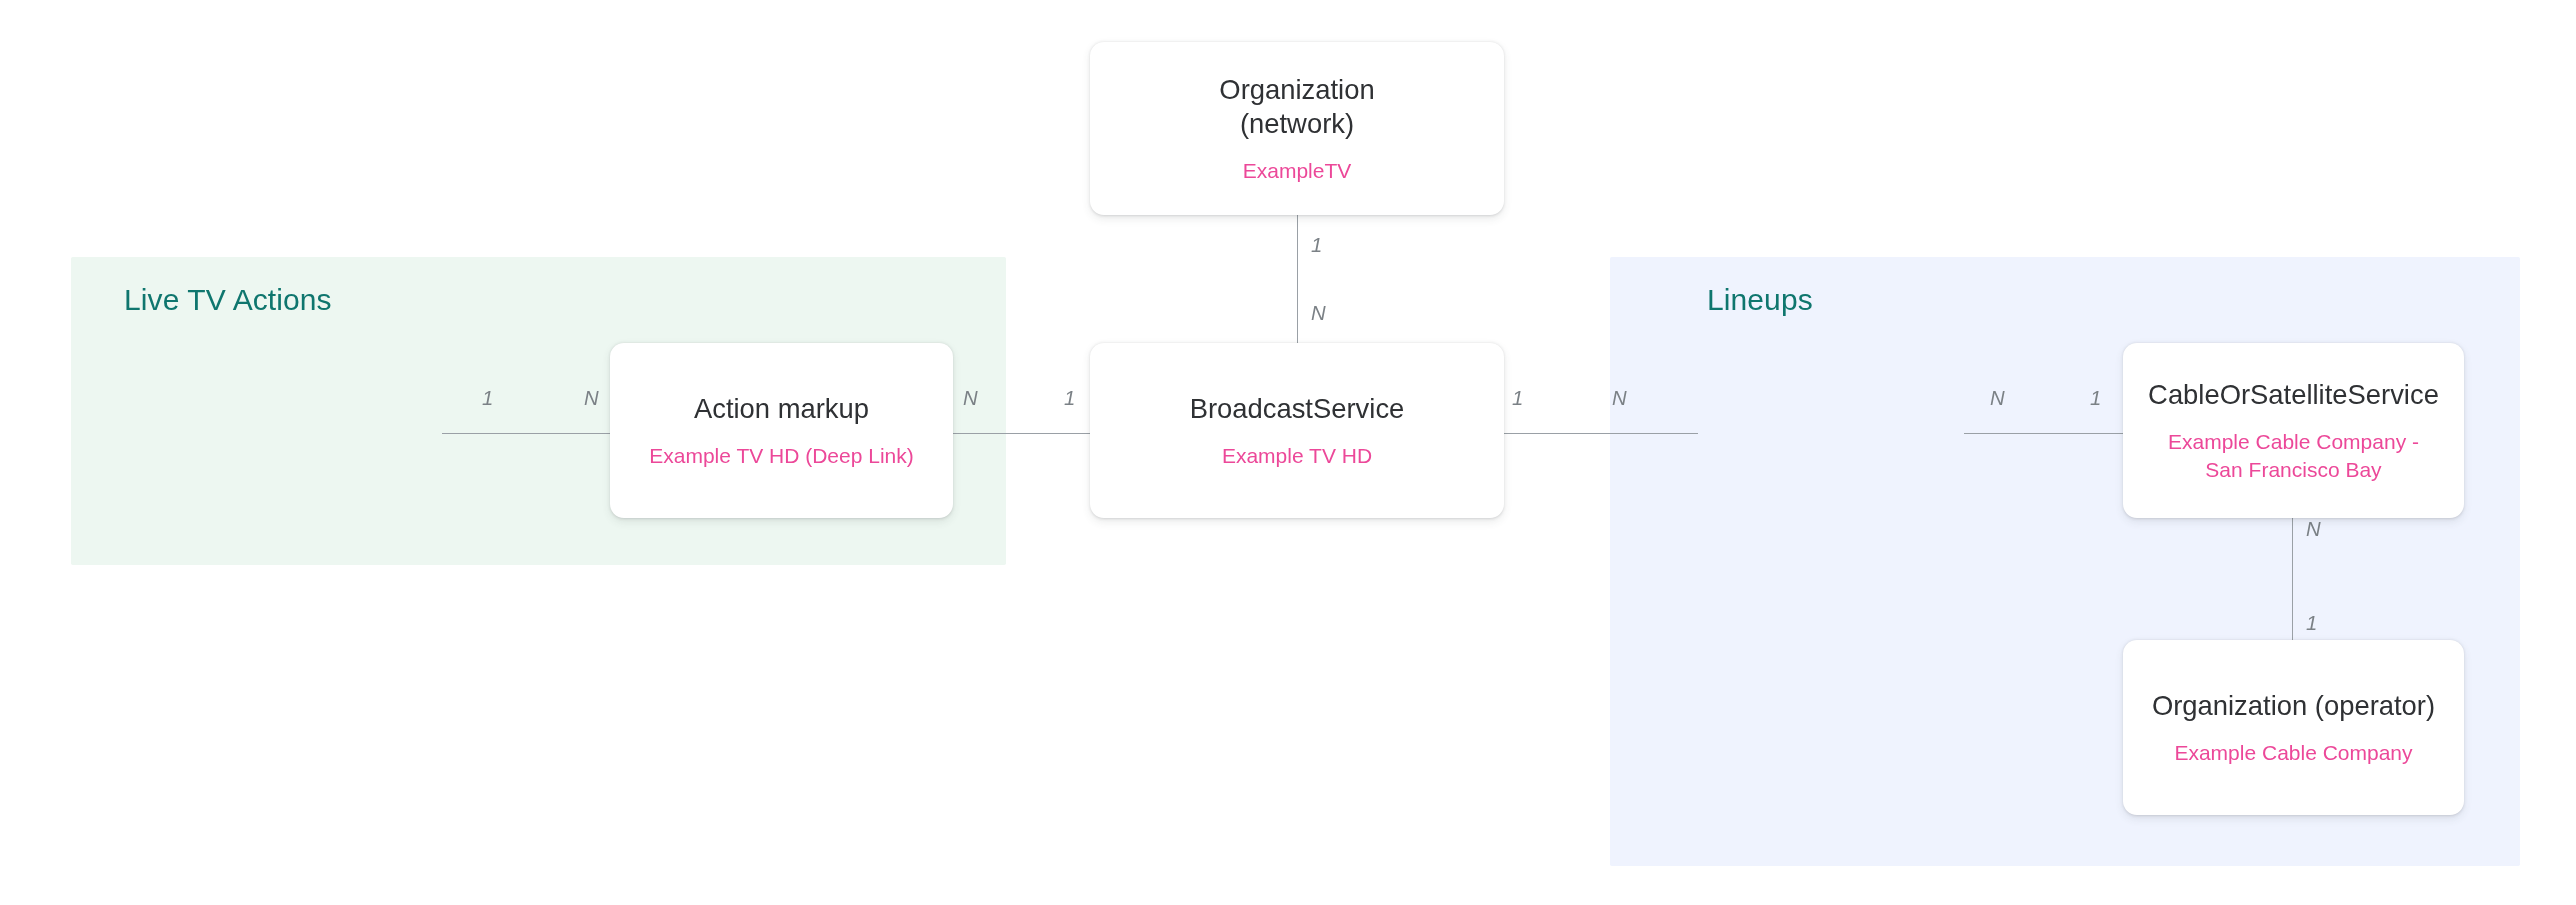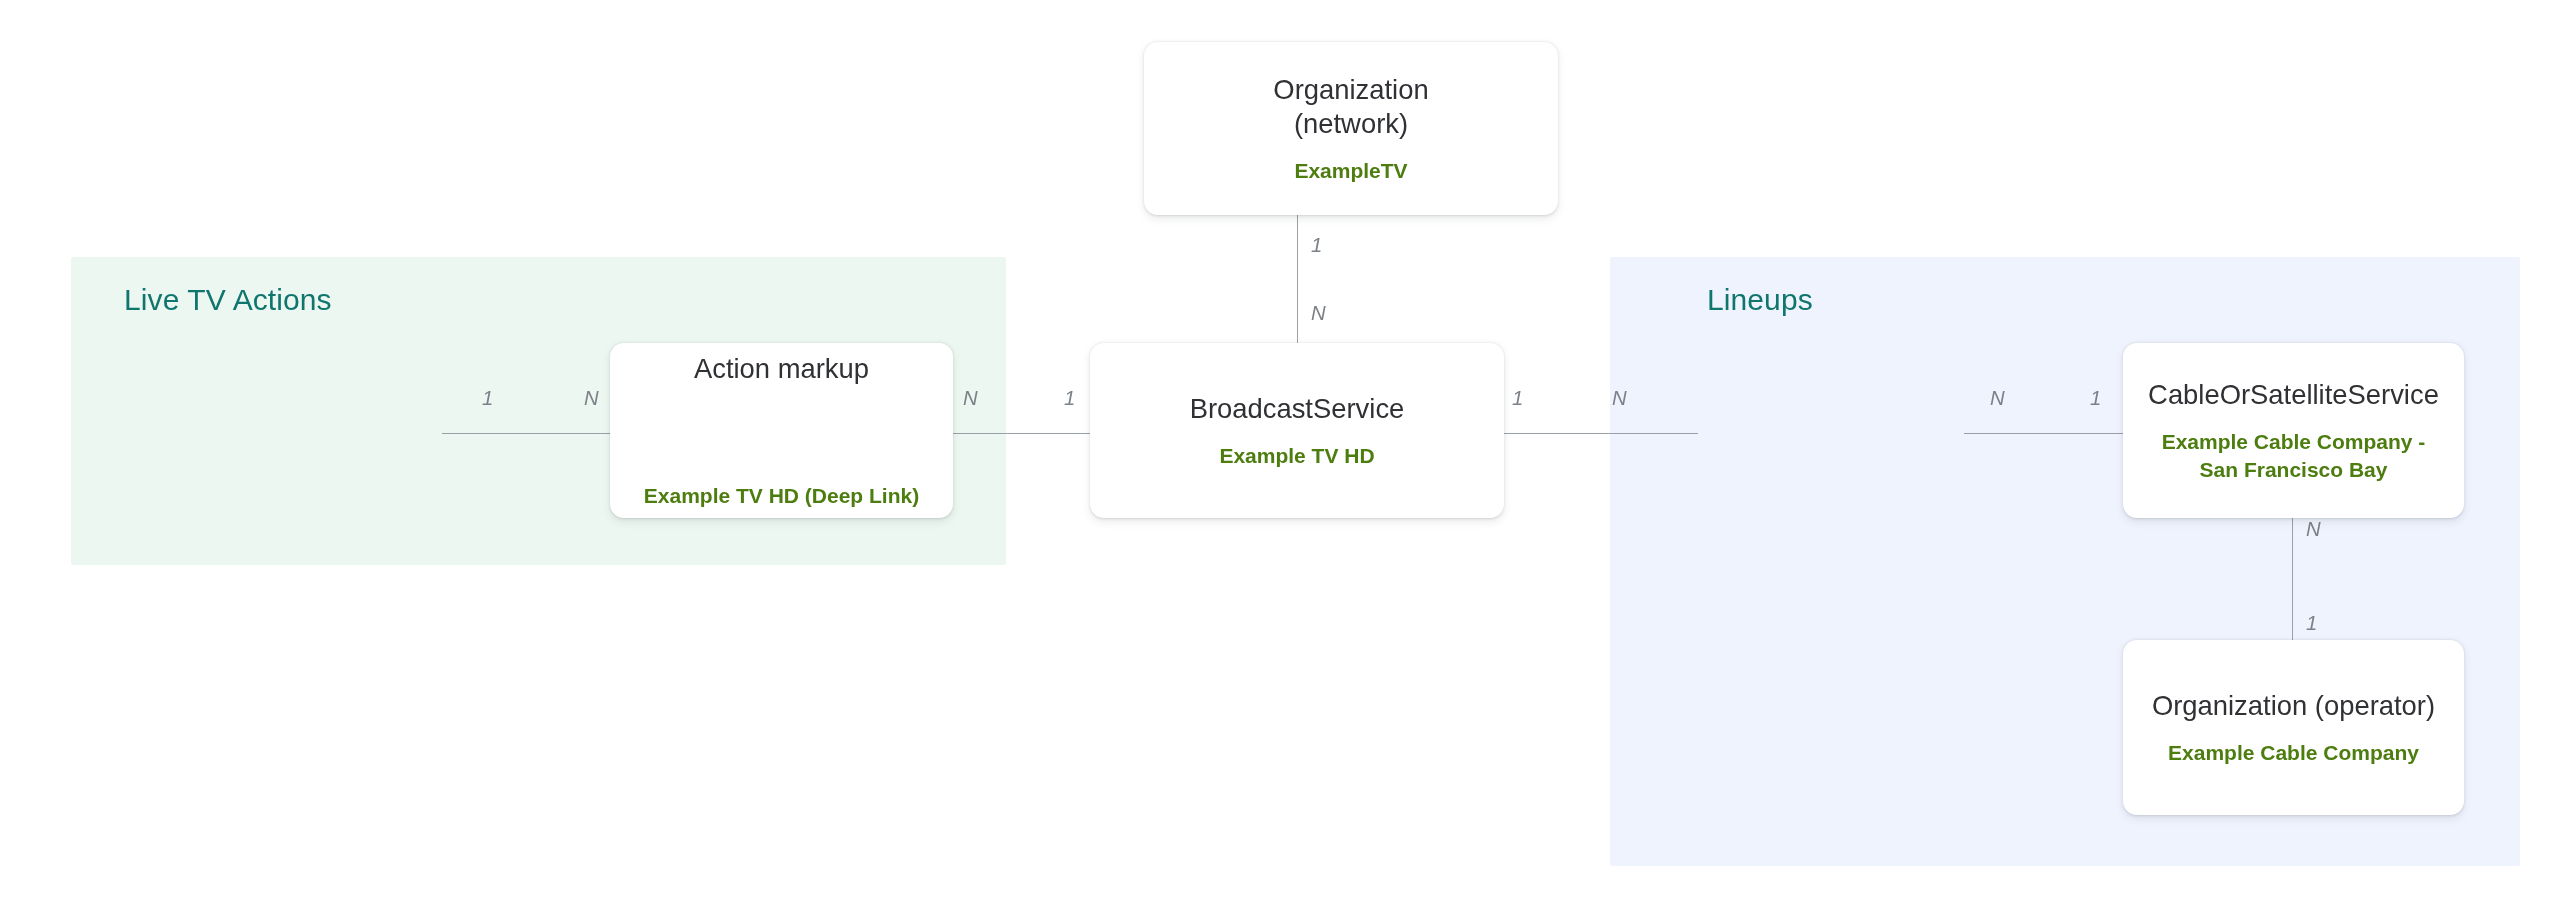--- a/index.html
+++ b/index.html
@@ -52,22 +52,22 @@
     font-size: 27.4px;
     font-weight: 400;
     color: #2f3134;
     line-height: 1.25;
     text-align: center;
     white-space: pre-line;
   }
   .card-sub {
     margin-top: 16px;
     font-size: 21px;
-    font-weight: 700;
-    color: #4d7c0f;
+    font-weight: 400;
+    color: #ec4899;
     line-height: 1.3;
     text-align: center;
     white-space: pre-line;
   }
 
   
   .edge-h {
     position: absolute;
     height: 0;
     border-top: 1.8px solid #9aa0a6;
@@ -125,28 +125,28 @@
 
   <div class="card-card" style="left:1512px; top:387px;">1</div>
   <div class="card-card" style="left:1612px; top:387px;">N</div>
 
   <div class="card-card" style="left:1990px; top:387px;">N</div>
   <div class="card-card" style="left:2090px; top:387px;">1</div>
 
   <div class="card-card" style="left:2306px; top:518px;">N</div>
   <div class="card-card" style="left:2306px; top:612px;">1</div>
 
-  <div class="card" style="left:1144px; top:42px; width:414px; height:173px;">
+  <div class="card" style="left:1090px; top:42px; width:414px; height:173px;">
     <div class="card-title">Organization
 (network)</div>
     <div class="card-sub">ExampleTV</div>
   </div>
 
 
-  <div class="card" style="left:610px; top:343px; width:343px; height:175px;justify-content:space-between;">
+  <div class="card" style="left:610px; top:343px; width:343px; height:175px;">
     <div class="card-title">Action markup</div>
     <div class="card-sub">Example TV HD (Deep Link)</div>
   </div>
 
   <div class="card" style="left:1090px; top:343px; width:414px; height:175px;">
     <div class="card-title">BroadcastService</div>
     <div class="card-sub">Example TV HD</div>
   </div>
 
 

